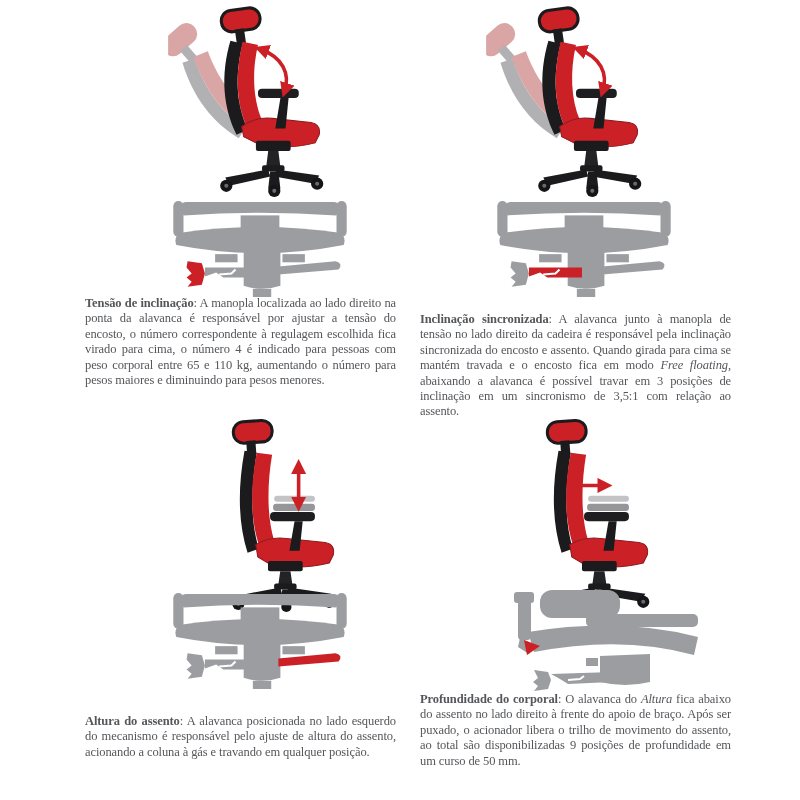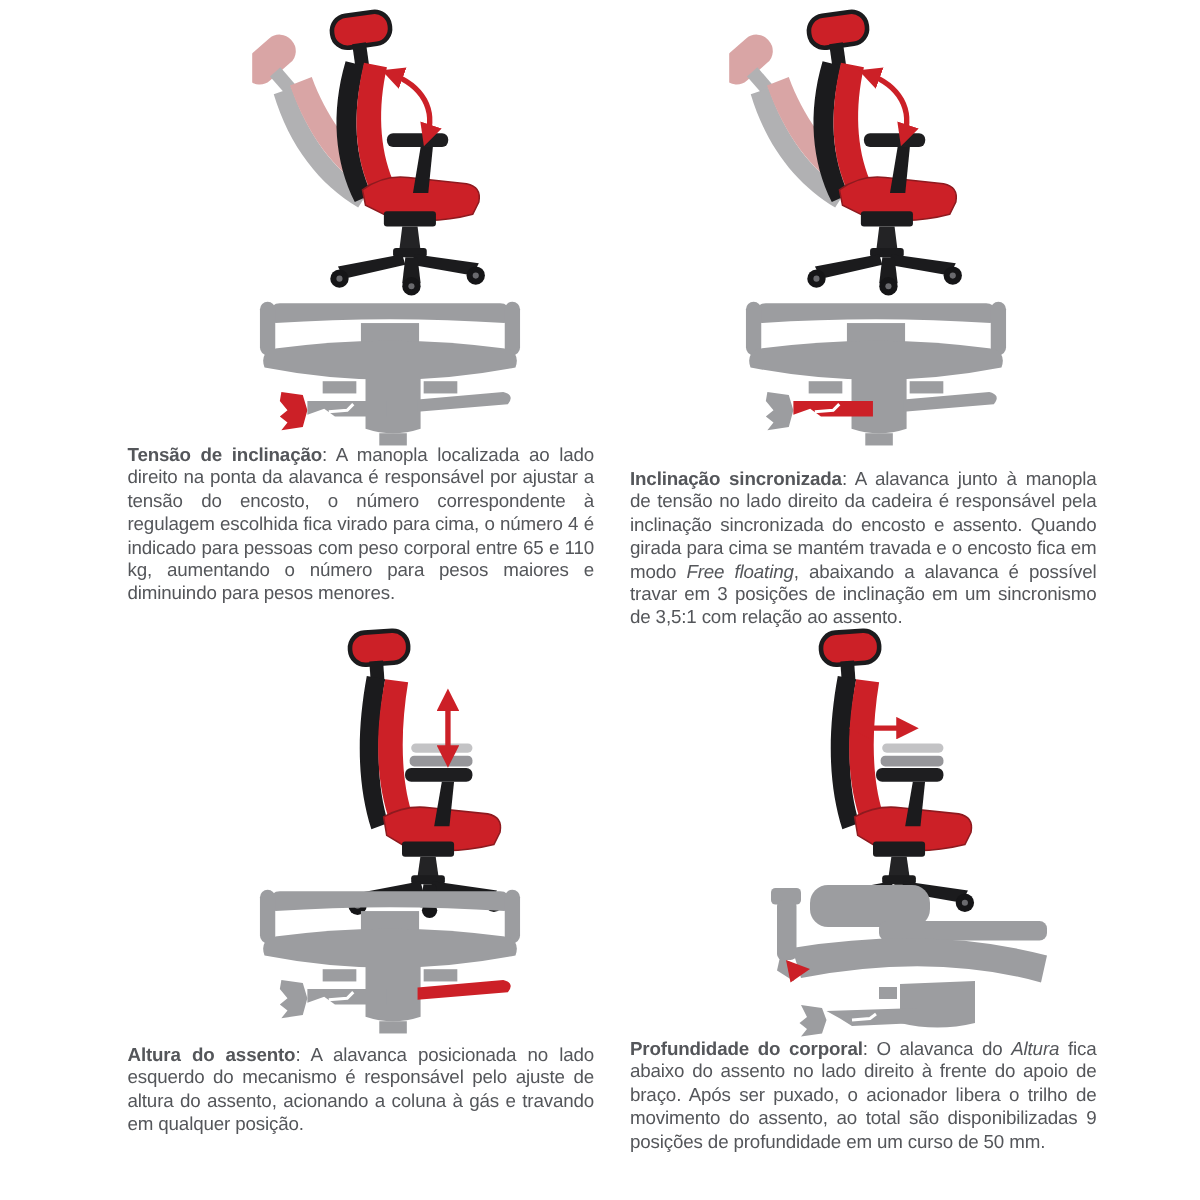--- a/index.html
+++ b/index.html
@@ -1,17 +1,17 @@
 <!DOCTYPE html>
 <html style="--bg: #ffffff; --red: #cc2027; --ghost-red: #d59c9c; --ghost-gray: #a9a9ab; --gray: #9c9da0; --dark: #1b1b1d; --text: #54565a;"><head>
 <meta charset="utf-8">
 <style>
   html,body{margin:0;padding:0;background:#fff;}
   #canvas{position:relative;width:800px;height:800px;background:var(--bg,#ffffff);
-          font-family:Liberation Sans, sans-serif;overflow:hidden;}
+          font-family:Liberation Serif, serif;overflow:hidden;}
   .abs{position:absolute;}
   .desc{margin:0;font-size:12.5px;line-height:15.4px;color:var(--text,#54565a);
         text-align:justify;letter-spacing:-0.1px;}
   .desc b{font-weight:700;}
   .desc i{font-style:italic;}
   svg{display:block;}
   section{display:contents;}
 </style>
 </head>
 <body>
@@ -149,21 +149,21 @@
 
   
   <section>
     <svg class="abs" style="left:176px;top:416px" width="184" height="196" viewBox="0 0 180 192">
       <use href="#sym-chair-upright"></use>
       <path d="M120 48 L120 88" fill="none" stroke="var(--red)" stroke-width="3.5" marker-start="url(#arrowhead)" marker-end="url(#arrowhead)"></path>
     </svg>
     <svg class="abs" style="left:158px;top:588px;--blade:var(--red)" width="204" height="102" viewBox="0 0 200 100">
       <use href="#sym-mech-under"></use>
     </svg>
-    <p class="desc abs" style="left:85px;top:696px;width:311px">
+    <p class="desc abs" style="left:85px;top:714px;width:311px">
       <b>Altura do assento</b><span>: </span><span>A alavanca posicionada no lado esquerdo do mecanismo é responsável pelo ajuste de altura do assento, acionando a coluna à gás e travando em qualquer posição.</span><i></i><span></span>
     </p>
   </section>
 
   
   <section>
     <svg class="abs" style="left:490px;top:416px" width="184" height="196" viewBox="0 0 180 192">
       <use href="#sym-chair-upright"></use>
       <path d="M80 68 L114 68" fill="none" stroke="var(--red)" stroke-width="3.5" marker-start="url(#arrowhead)" marker-end="url(#arrowhead)"></path>
     </svg>

